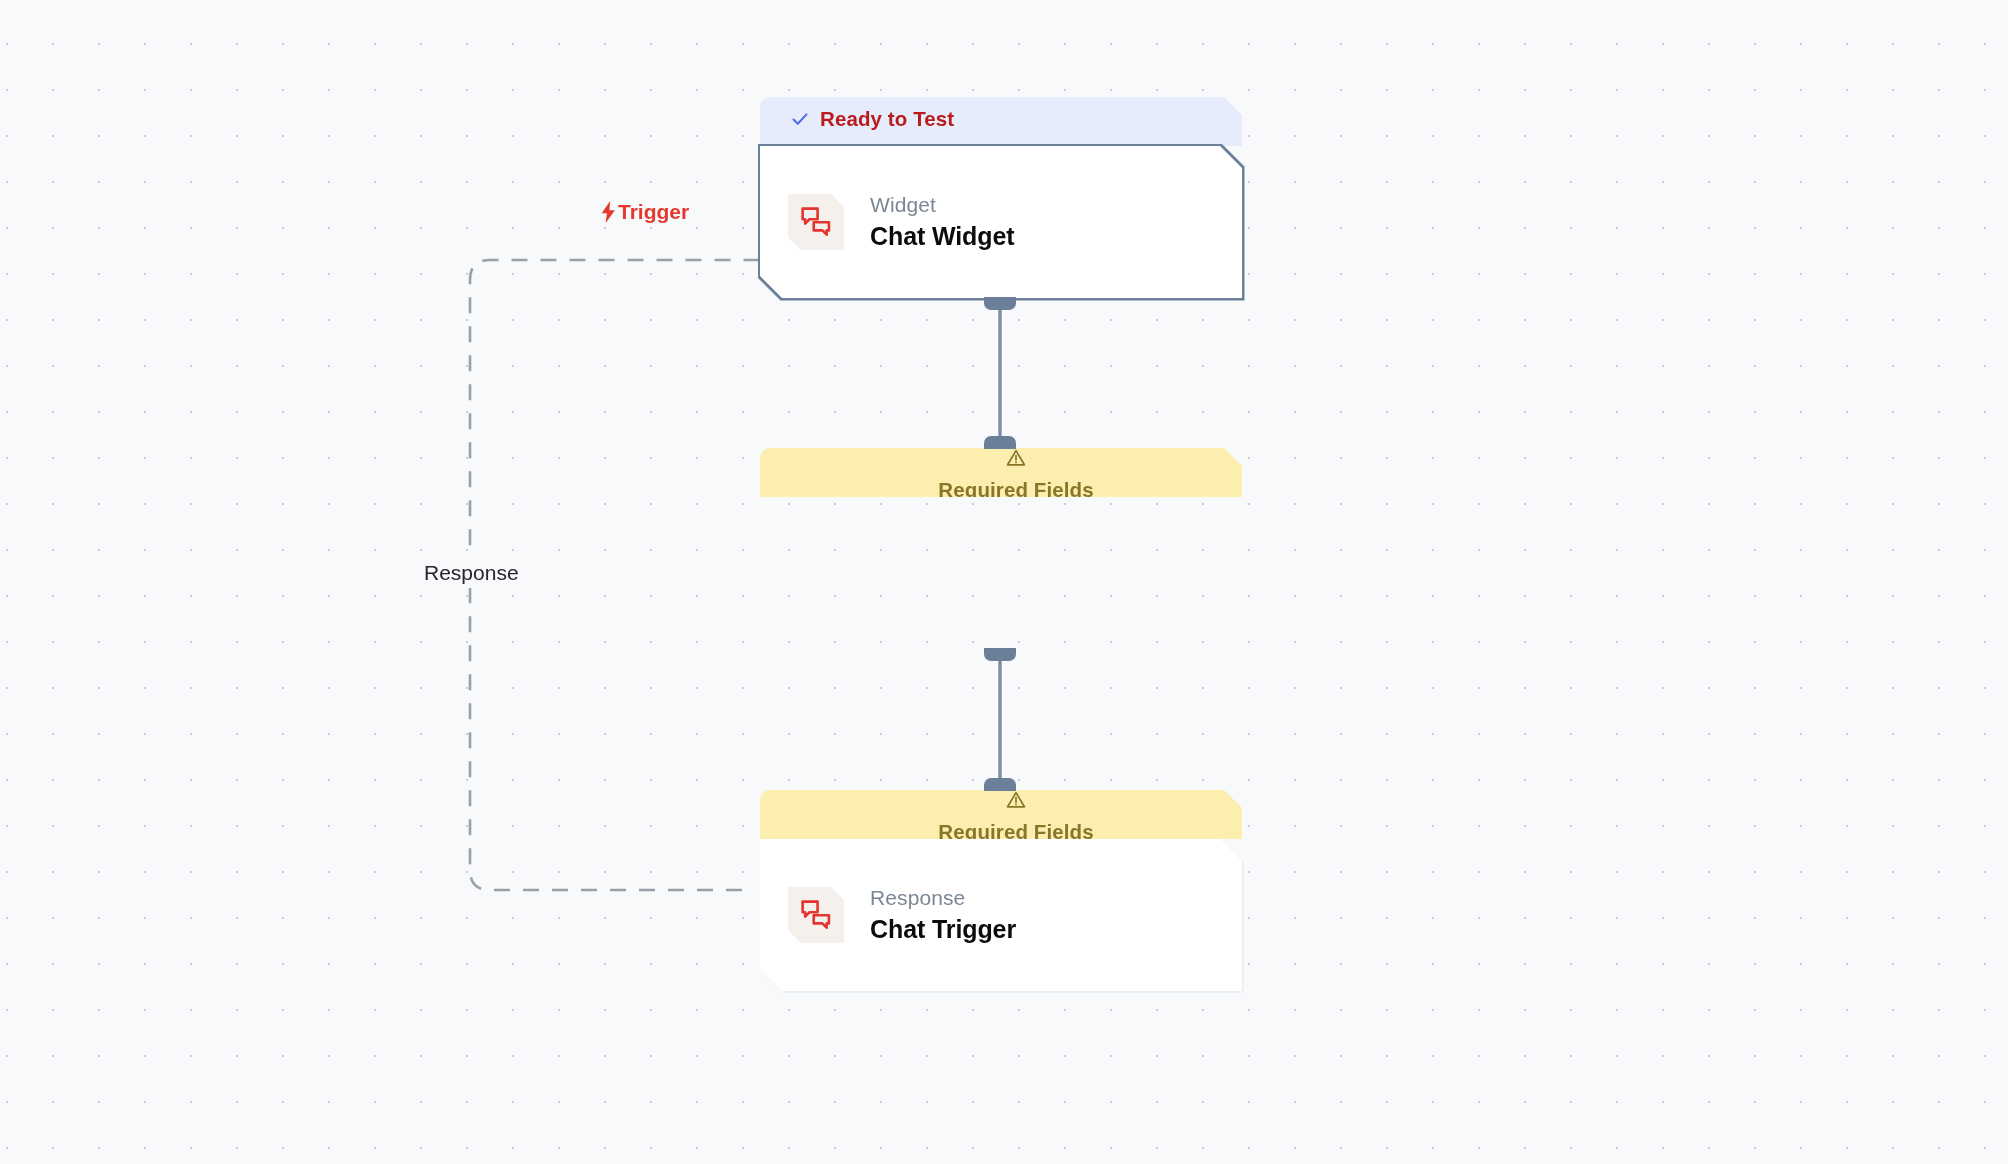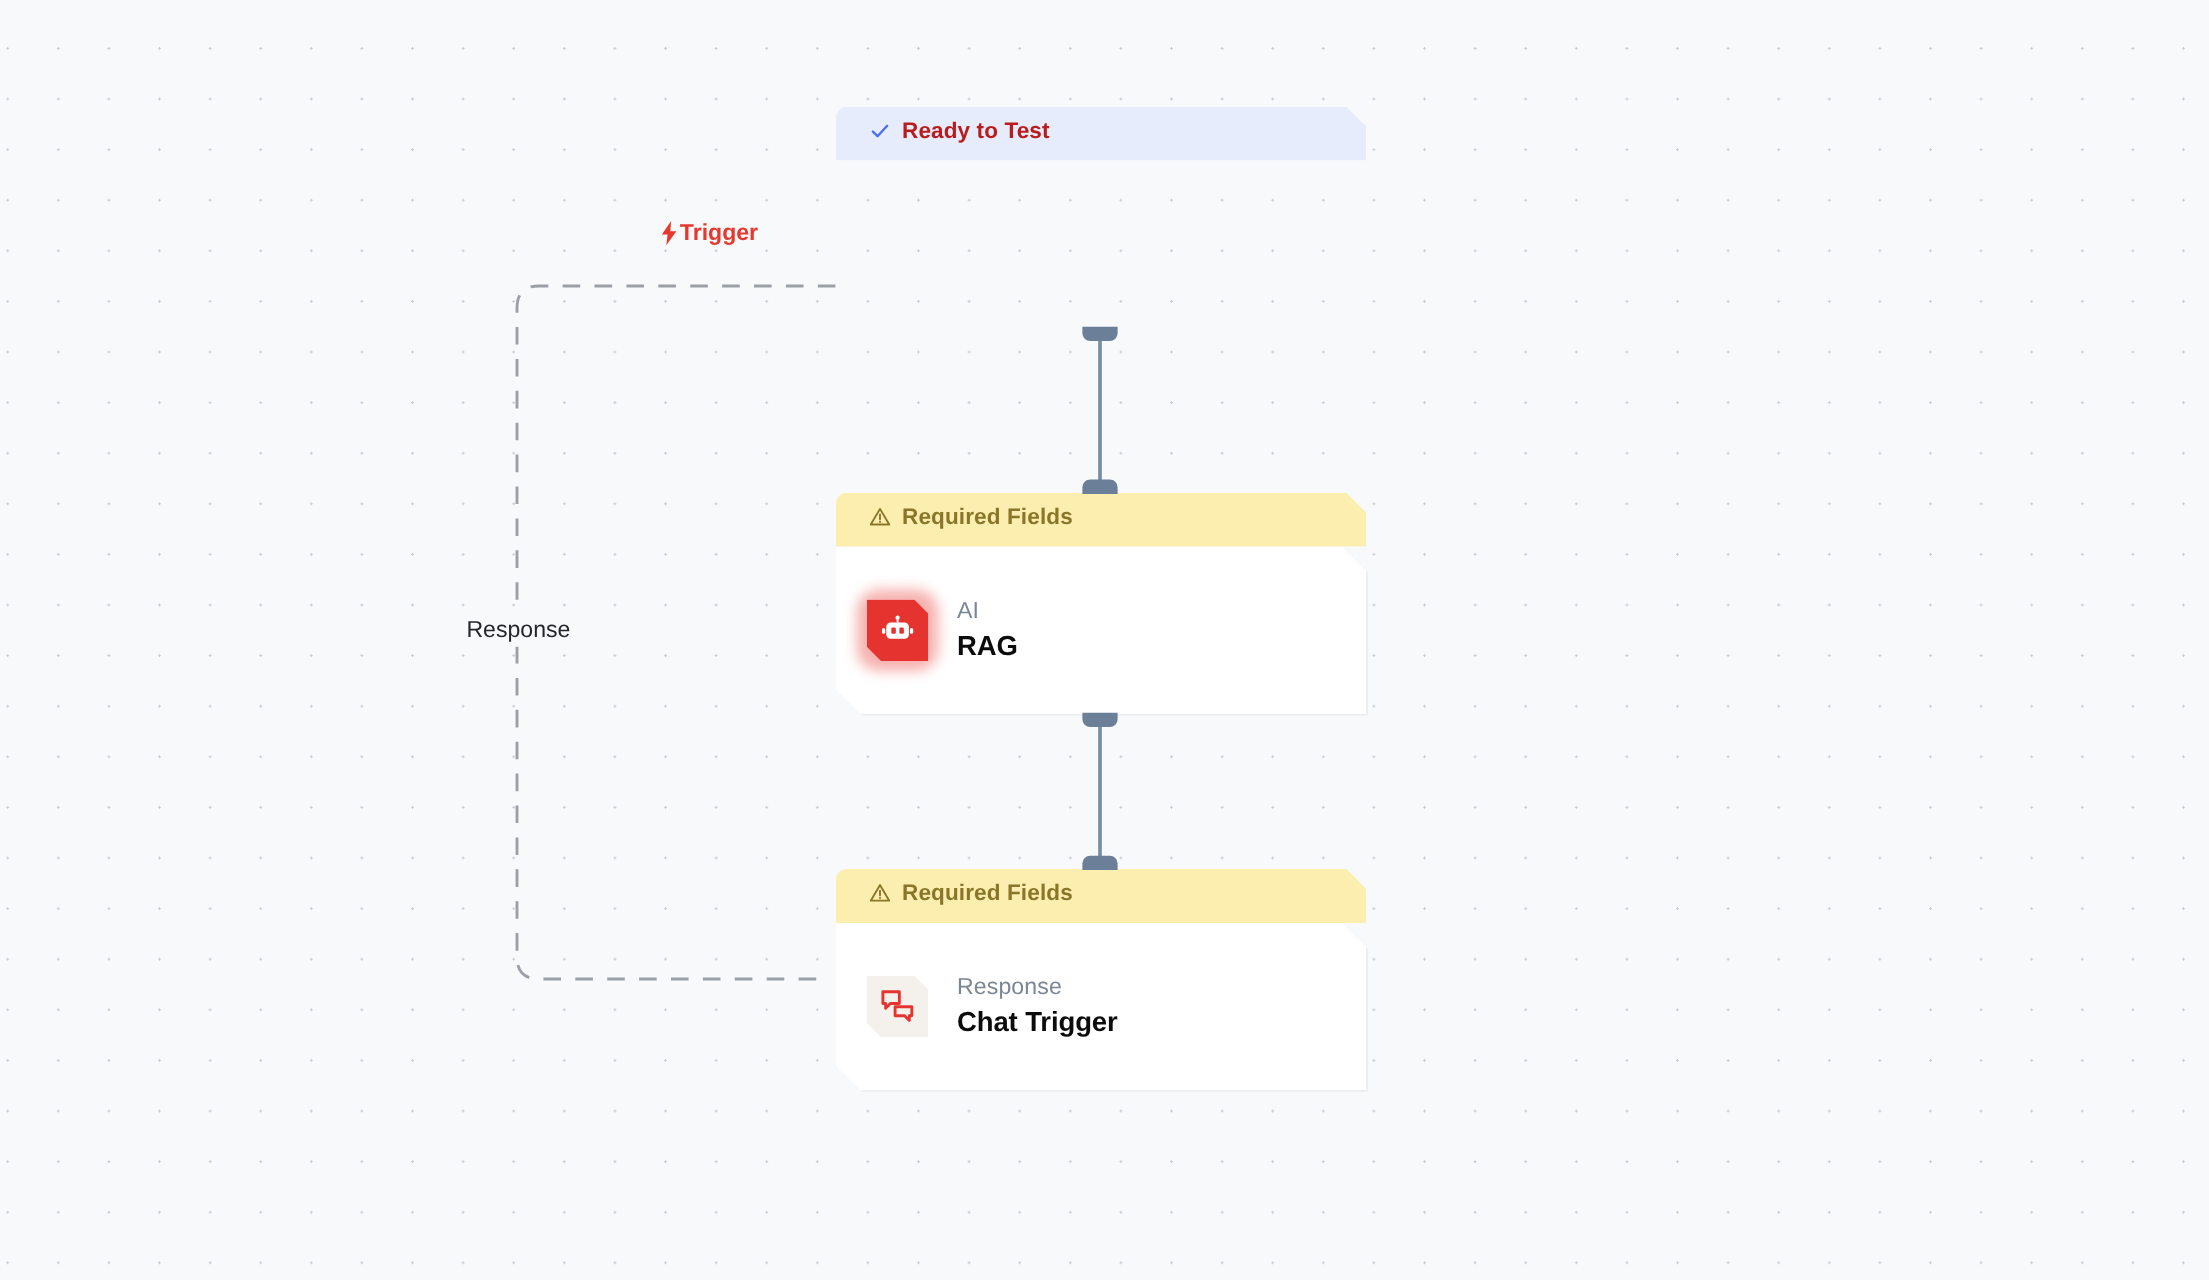--- a/index.html
+++ b/index.html
@@ -56,20 +56,21 @@
     -webkit-clip-path: polygon(0 0, calc(100% - 18px) 0, 100% 18px, 100% 100%, 0 100%);
     clip-path: polygon(0 0, calc(100% - 18px) 0, 100% 18px, 100% 100%, 0 100%);
   }
   .banner.ready {
     background: #e6ecfb;
     color: #b91c1c;
   }
   .banner.warn {
     background: #fbeeaf;
     color: #897629;
+    flex-direction: column;
   }
   .banner-icon {
     display: inline-flex;
     align-items: center;
     justify-content: center;
     width: 20px;
     height: 20px;
     flex: 0 0 auto;
   }
 
@@ -211,63 +212,57 @@
 
     <div class="banner ready">
       <span class="banner-icon">
         <svg width="20" height="20" viewBox="0 0 20 20" aria-hidden="true">
           <path d="M3.5 10.6 L7.8 14.8 L16.5 5.4" fill="none" stroke="#4c6ef0" stroke-width="2.1" stroke-linecap="round" stroke-linejoin="round"></path>
         </svg>
       </span>
       <span>Ready to Test</span>
     </div>
 
+    <div class="node-body">
+      <div class="card-outline"></div>
+      <div class="card">
+
+        <div class="node-icon">
+          <div class="icon-tile soft"></div>
+          <svg width="34" height="34" viewBox="0 0 30 30" aria-hidden="true">
+            <path d="M3.2 3.2 H16.4 V12.6 H9.2 L5.4 16.4 V12.6 H3.2 Z" fill="none" stroke="#e5342f" stroke-width="2.3" stroke-linejoin="round" stroke-linecap="round"></path>
+            <path d="M13.0 15.2 H26.4 V22.4 H24.4 V26.2 L20.6 22.4 H13.0 Z" fill="none" stroke="#e5342f" stroke-width="2.3" stroke-linejoin="round" stroke-linecap="round"></path>
+          </svg>
+        </div>
+
+        <div class="node-text">
+          <span class="node-kind">Widget</span>
+          <span class="node-title">Chat Widget</span>
+        </div>
+      </div>
+    </div>
 
     <div class="handle out" style="left:224px; top:200px;"></div>
   </div>
 
   <div class="node" style="left:760px; top:448px;">
 
     <div class="handle in" style="left:224px; top:-12px;"></div>
 
     <div class="banner warn">
       <span class="banner-icon">
         <svg width="20" height="20" viewBox="0 0 20 20" aria-hidden="true">
           <path d="M10 2.6 L18.4 16.8 H1.6 Z" fill="none" stroke="#897629" stroke-width="1.7" stroke-linejoin="round"></path>
           <path d="M10 7.6 V12.0" stroke="#897629" stroke-width="1.7" stroke-linecap="round"></path>
           <circle cx="10" cy="14.4" r="0.95" fill="#897629"></circle>
         </svg>
       </span>
       <span>Required Fields</span>
     </div>
 
-    <div class="node-body">
-      <div class="card-shadow"></div>
-      <div class="card">
-
-        <div class="node-icon">
-          <div class="icon-glow"></div>
-          <div class="icon-tile solid"></div>
-          <svg width="32" height="32" viewBox="0 0 28 28" aria-hidden="true">
-            <circle cx="14" cy="4.0" r="1.7" fill="#ffffff"></circle>
-            <rect x="13.2" y="5.2" width="1.6" height="2.6" fill="#ffffff"></rect>
-            <rect x="5.0" y="7.8" width="18" height="13" rx="3.4" fill="#ffffff"></rect>
-            <rect x="1.6" y="12.2" width="2.6" height="4.6" rx="1.3" fill="#ffffff"></rect>
-            <rect x="23.8" y="12.2" width="2.6" height="4.6" rx="1.3" fill="#ffffff"></rect>
-            <rect x="9.0" y="11.8" width="3.6" height="5.0" rx="1.0" fill="#e5342f"></rect>
-            <rect x="15.4" y="11.8" width="3.6" height="5.0" rx="1.0" fill="#e5342f"></rect>
-          </svg>
-        </div>
-
-        <div class="node-text">
-          <span class="node-kind">AI</span>
-          <span class="node-title">RAG</span>
-        </div>
-      </div>
-    </div>
 
     <div class="handle out" style="left:224px; top:200px;"></div>
   </div>
 
   <div class="node" style="left:760px; top:790px;">
 
     <div class="handle in" style="left:224px; top:-12px;"></div>
 
     <div class="banner warn">
       <span class="banner-icon">

